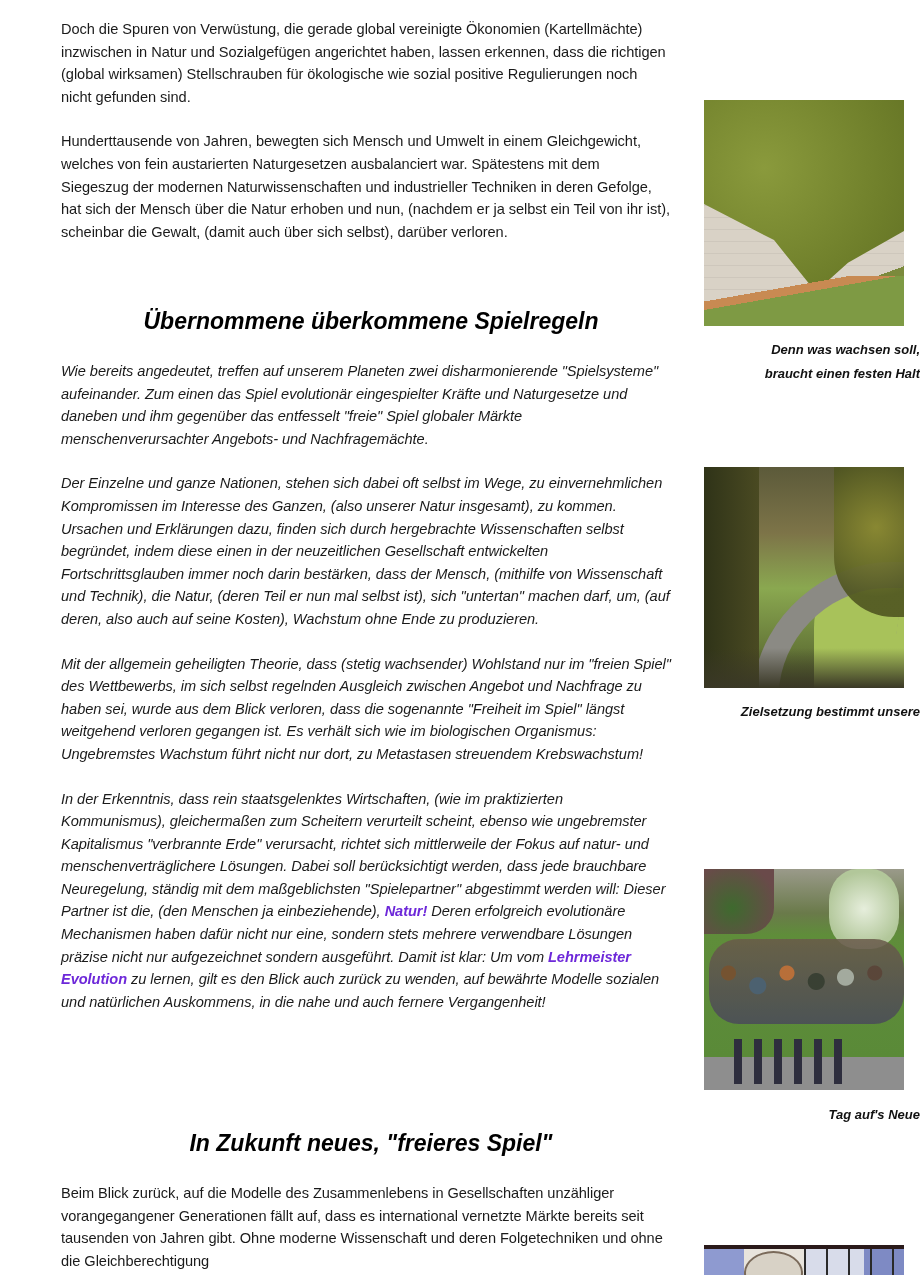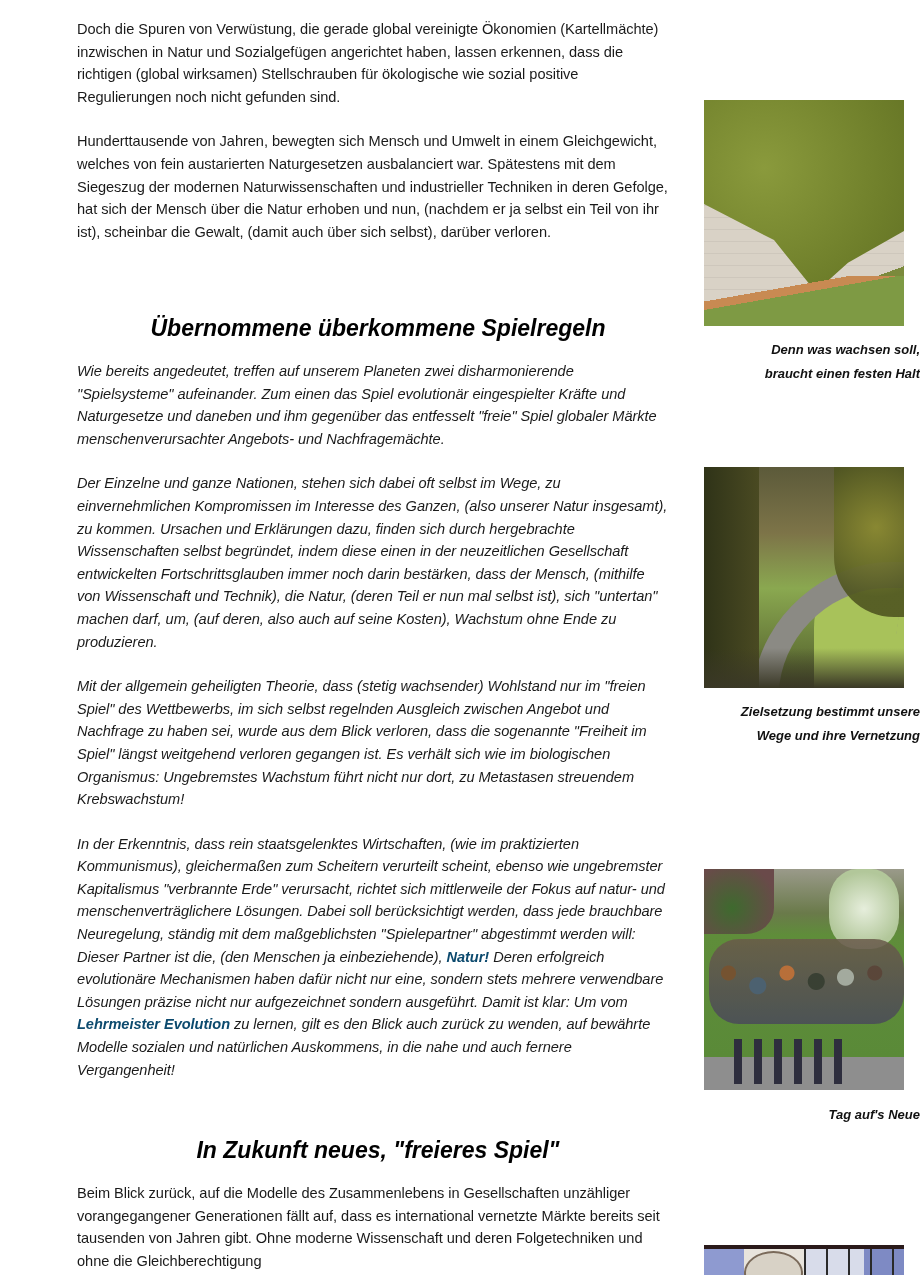--- a/index.html
+++ b/index.html
@@ -17,30 +17,30 @@
     }
     .main {
       position: absolute;
       left: 61px;
       top: 18px;
       width: 610px;
     }
     .para {
       font-size: 14.6px;
       line-height: 22.6px;
-      margin: 0 0 22px 16px;
+      margin: 0 0 22px 0;
       letter-spacing: -0.05px;
     }
-    .para b { font-weight: bold; color: #0c4a6e; }
+    .para b { font-weight: bold; color: #6d28d9; }
     .heading {
       font-style: italic;
       font-weight: bold;
       font-size: 23px;
       text-align: center;
-      margin: 12px;
+      margin: 5px;
       color: #000;
       position: absolute;
       left: 0;
       width: 610px;
     }
     .sidebar {
       position: absolute;
       left: 704px;
       top: 0;
       width: 216px;
@@ -203,21 +203,20 @@
 
   <div class="photo p2">
     <div class="grass"></div>
     <div class="road"></div>
     <div class="trees-l"></div>
     <div class="trees-r"></div>
     <div class="shade"></div>
   </div>
   <div class="caption" style="top:700px;">
     <div>Zielsetzung bestimmt unsere</div>
-    <div>Wege und ihre Vernetzung</div>
   </div>
 
   <div class="photo p3">
     <div class="bush"></div>
     <div class="tree"></div>
     <div class="crowd"></div>
     <div class="kids"></div>
   </div>
   <div class="caption" style="top:1103px;">
     <div>Tag auf's Neue</div>

